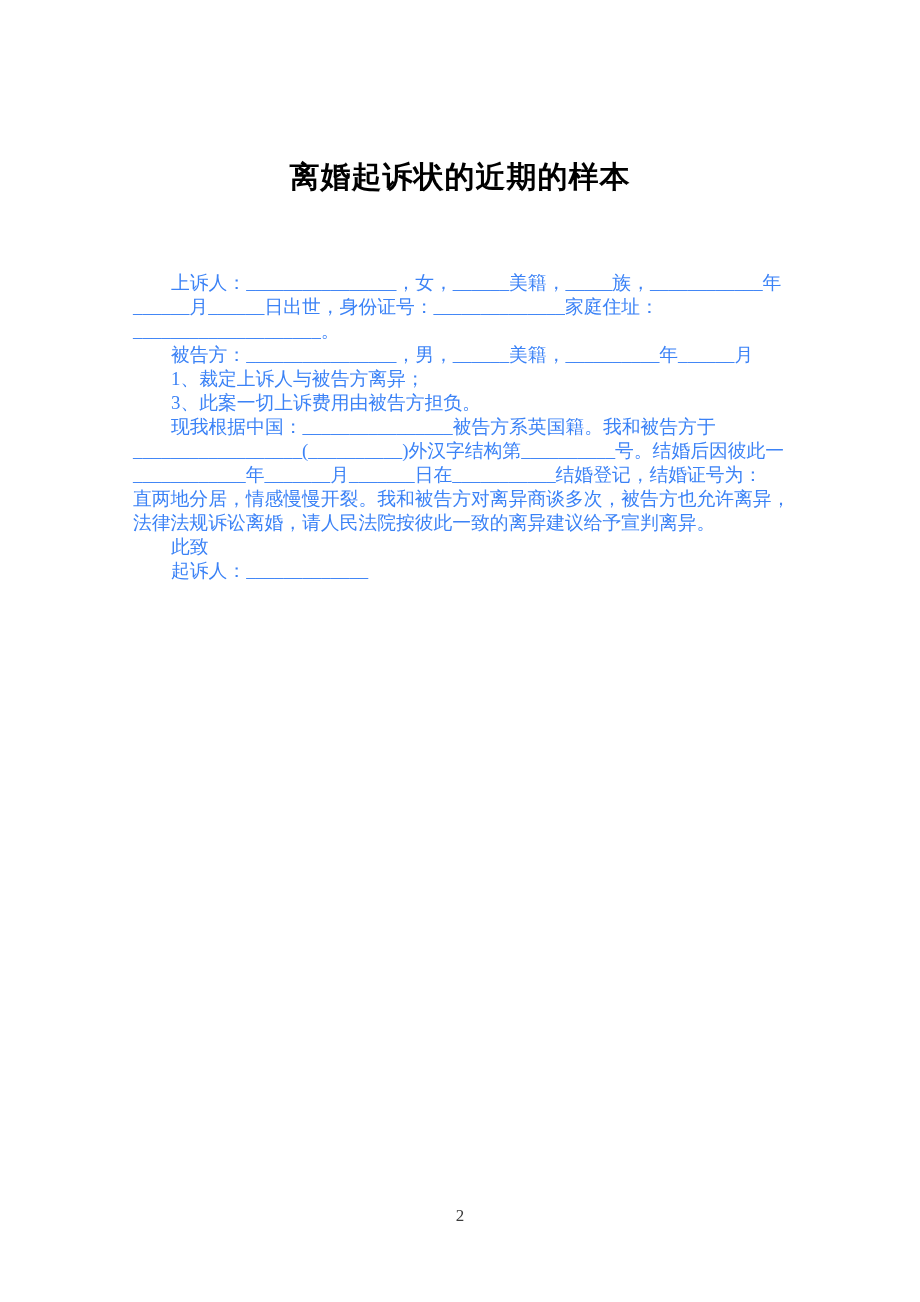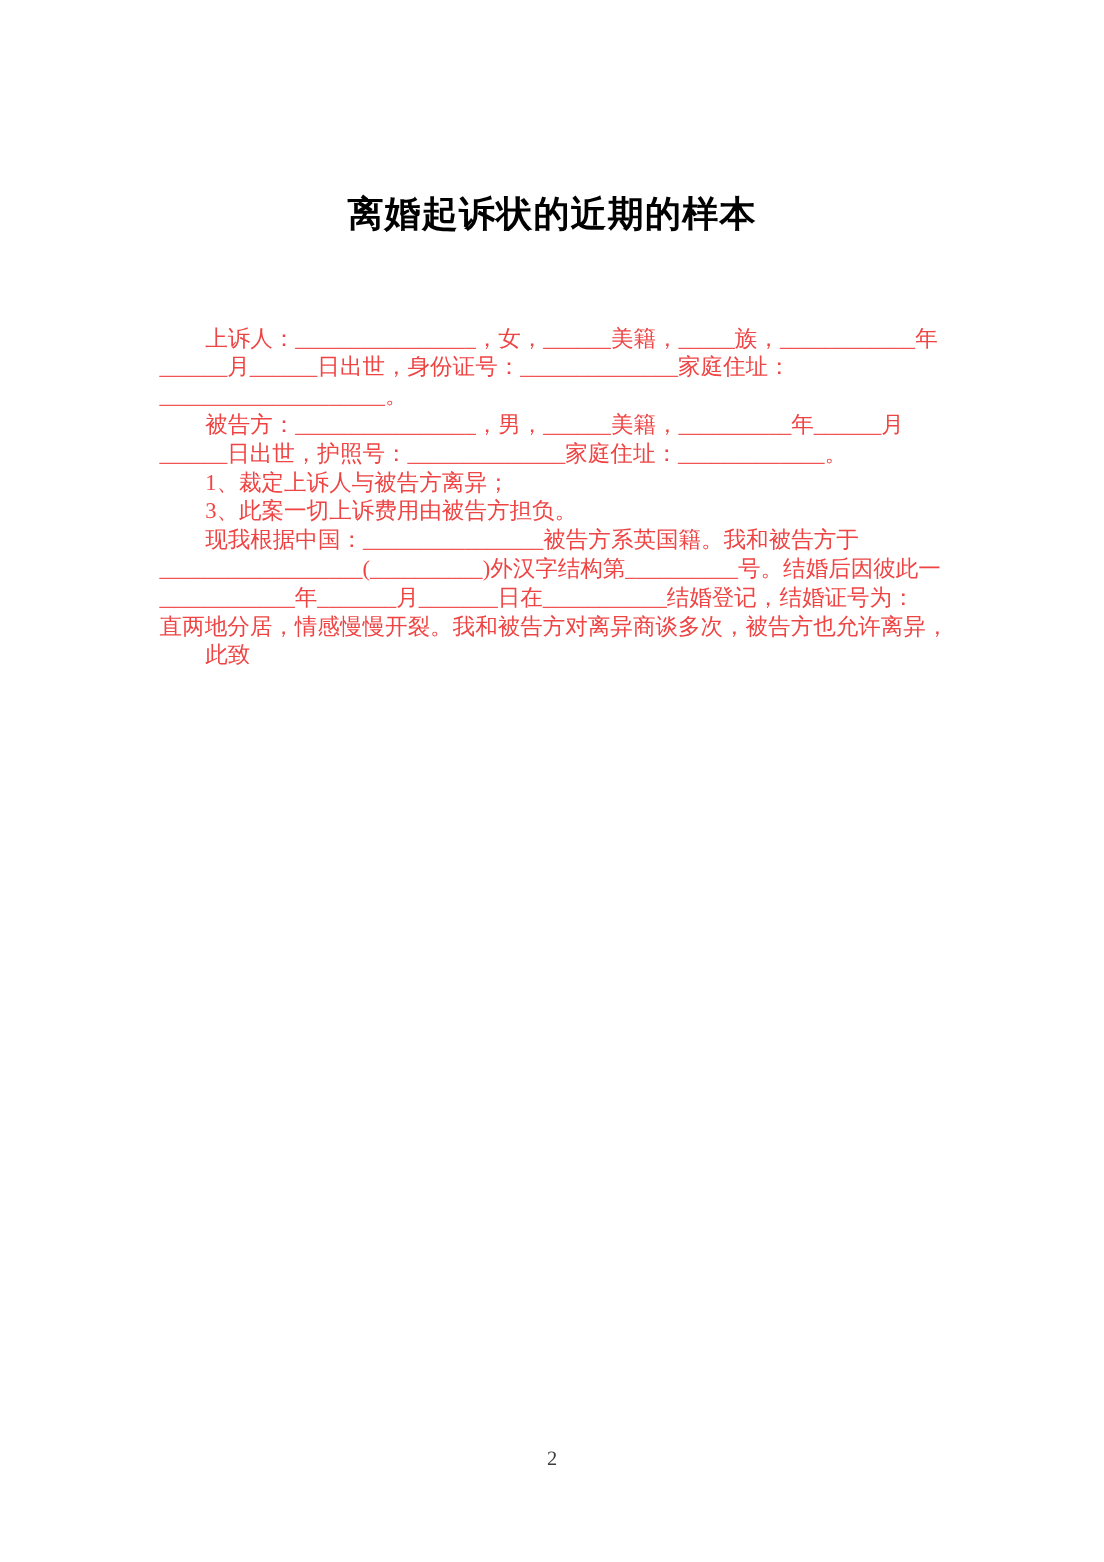--- a/index.html
+++ b/index.html
@@ -17,34 +17,34 @@
     inset: 0;
     background: #ffffff;
   }
   .doc-title {
     position: absolute;
     top: 161px;
     left: 0;
     width: 920px;
     margin: 0;
     text-align: center;
-    font-family: Liberation Sans, sans-serif;
+    font-family: Liberation Mono, monospace;
     font-weight: 700;
     font-size: 30px;
     line-height: 36px;
     letter-spacing: 1px;
     color: #000000;
   }
   .doc-body {
     position: absolute;
     left: 133px;
     top: 271px;
     width: 690px;
     font-size: 18.8px;
-    color: #ef4444;
+    color: #3b82f6;
   }
   .doc-line {
     height: 24px;
     line-height: 24px;
     white-space: pre;
   }
   .doc-line.indent {
     padding-left: 38px;
   }
   .page-number {
@@ -63,25 +63,26 @@
 
 <div class="page">
 
   <h1 class="doc-title">离婚起诉状的近期的样本</h1>
 
   <div class="doc-body">
       <div class="doc-line indent">上诉人：________________，女，______美籍，_____族，____________年</div>
       <div class="doc-line">______月______日出世，身份证号：______________家庭住址：</div>
       <div class="doc-line">____________________。</div>
       <div class="doc-line indent">被告方：________________，男，______美籍，__________年______月</div>
-      <div class="doc-line">______日出世，护照号：______________家庭住址：_____________。</div>
       <div class="doc-line indent">1、裁定上诉人与被告方离异；</div>
       <div class="doc-line indent">3、此案一切上诉费用由被告方担负。</div>
       <div class="doc-line indent">现我根据中国：________________被告方系英国籍。我和被告方于</div>
       <div class="doc-line">__________________(__________)外汉字结构第__________号。结婚后因彼此一</div>
       <div class="doc-line">____________年_______月_______日在___________结婚登记，结婚证号为：</div>
       <div class="doc-line">直两地分居，情感慢慢开裂。我和被告方对离异商谈多次，被告方也允许离异，</div>
+      <div class="doc-line">法律法规诉讼离婚，请人民法院按彼此一致的离异建议给予宣判离异。</div>
       <div class="doc-line indent">此致</div>
+      <div class="doc-line indent">起诉人：_____________</div>
     </div>
 
   <div class="page-number">2</div>
 
 </div>
 
 </body></html>

